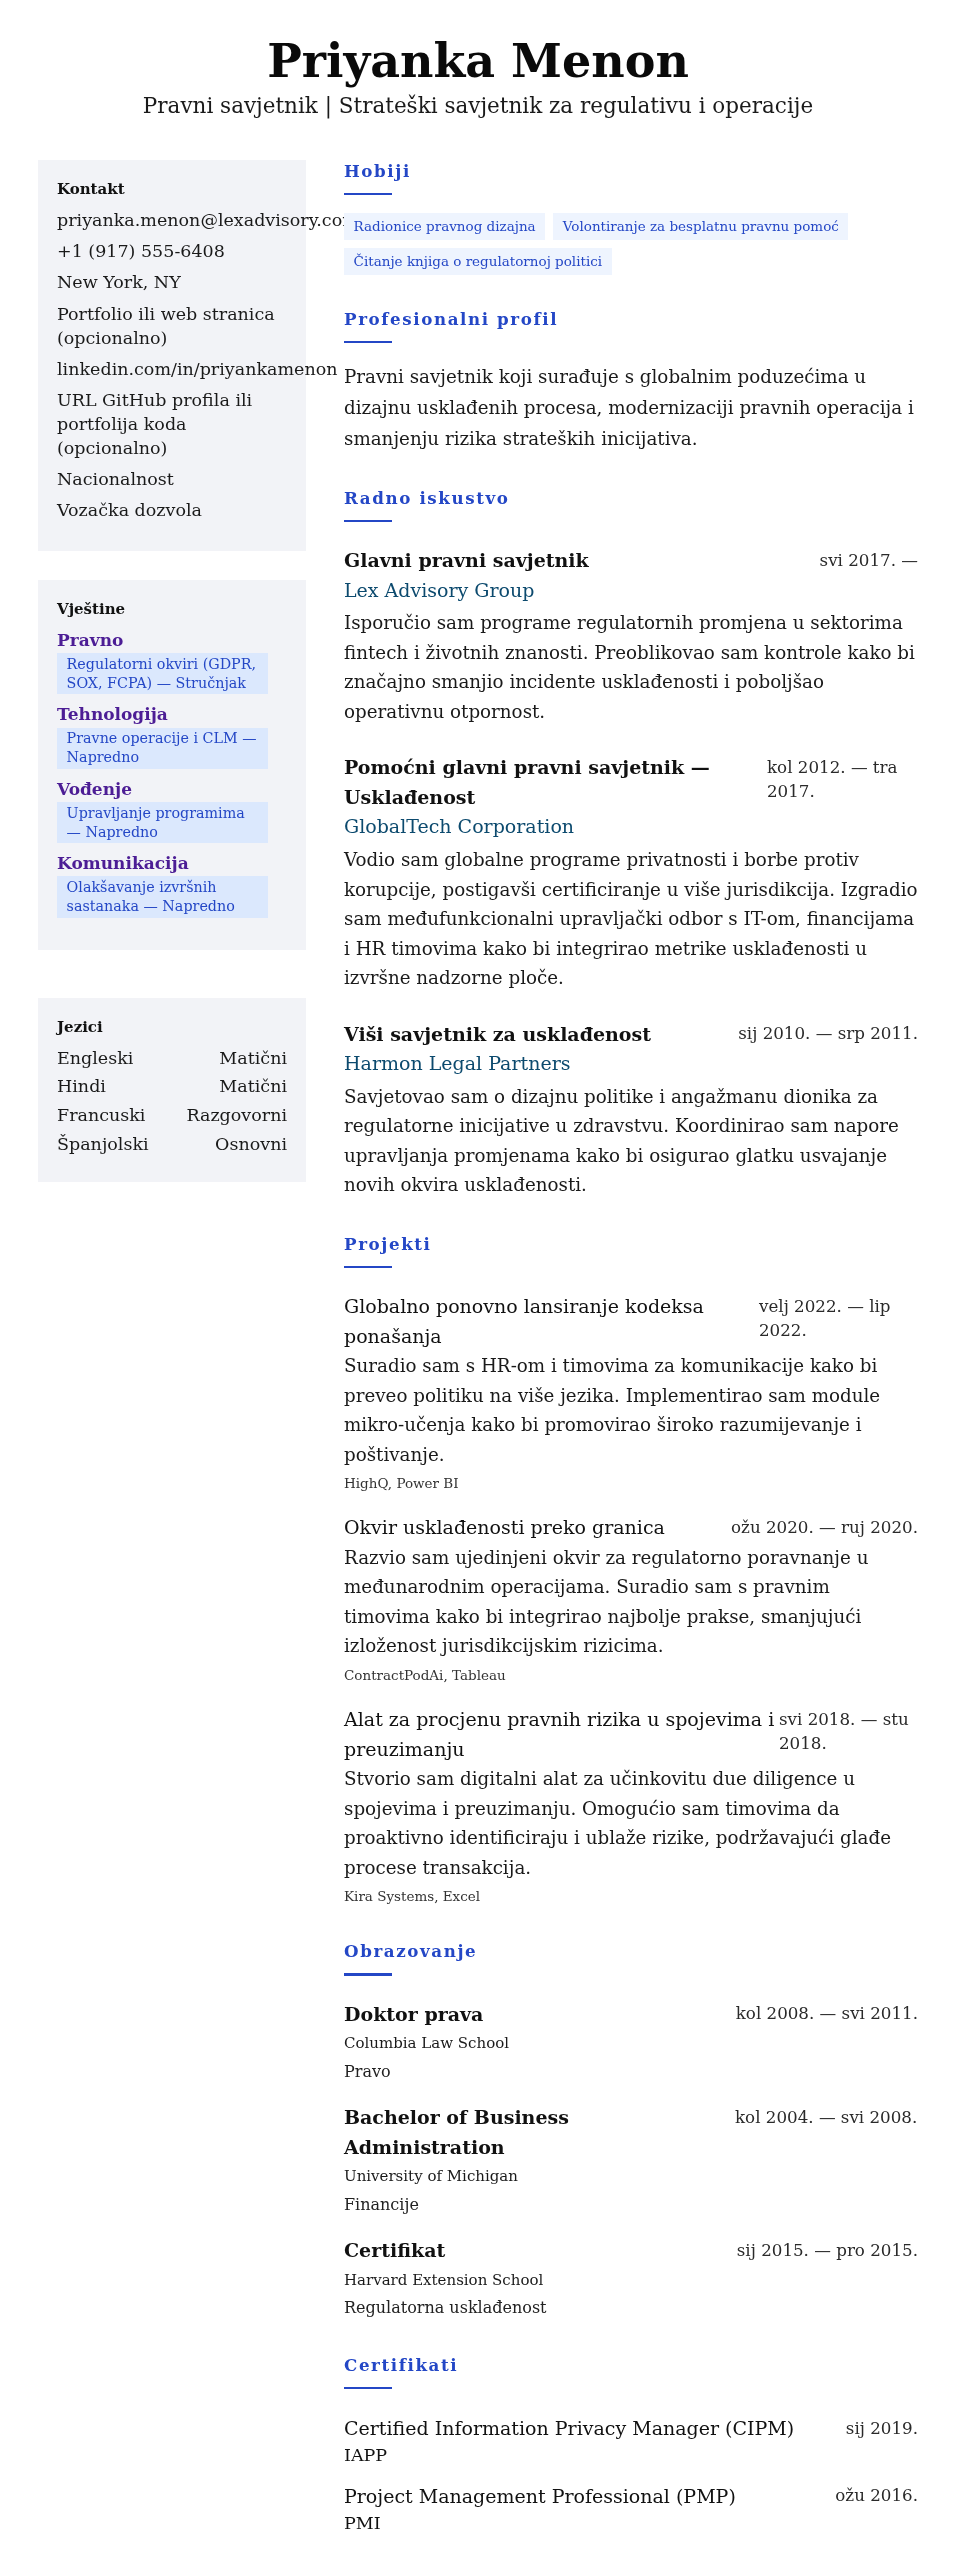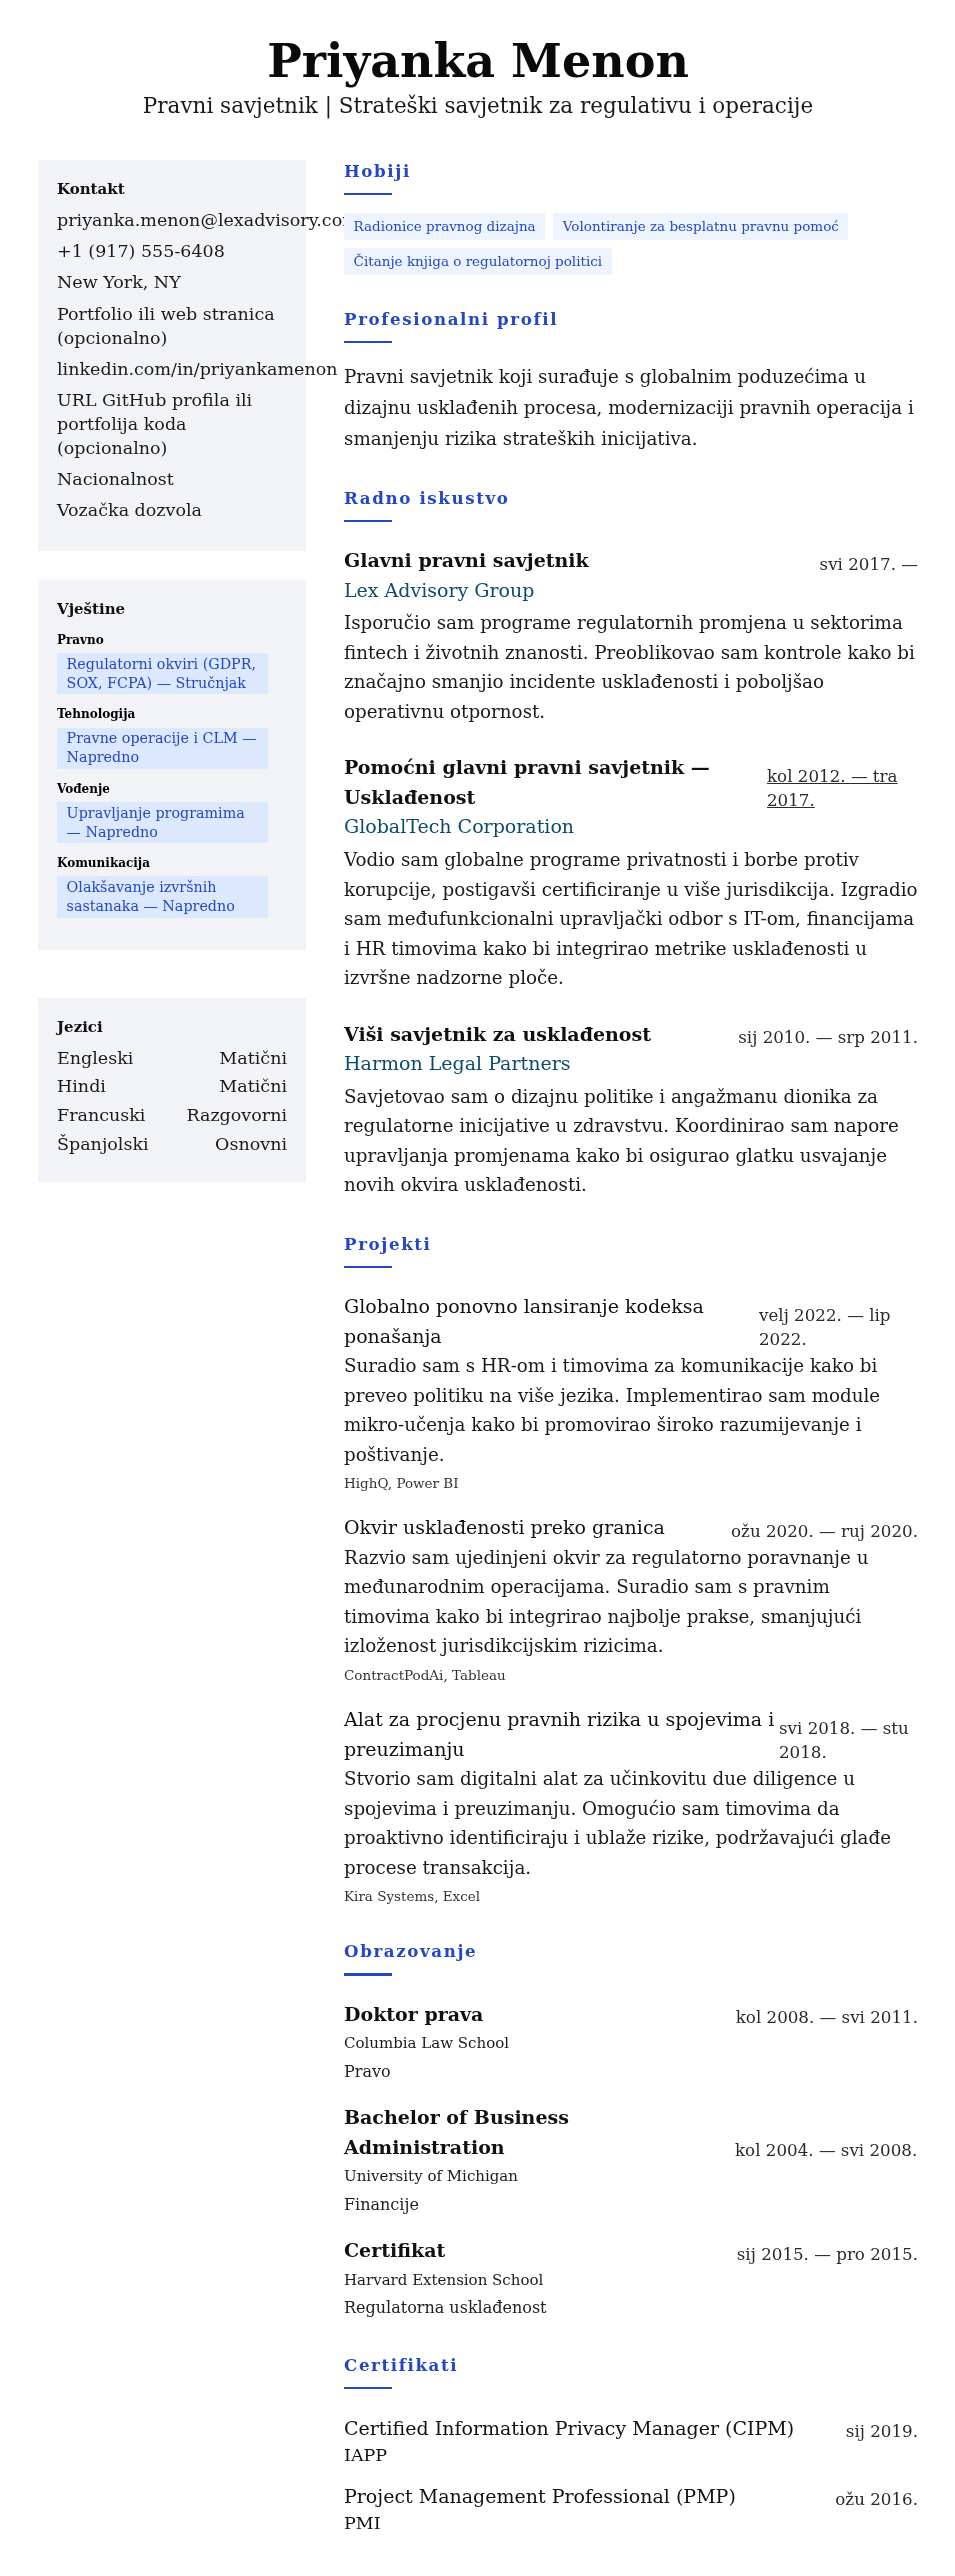--- a/index.html
+++ b/index.html
@@ -14,36 +14,36 @@
   .header { text-align: center; padding-top: 32px; }
   .name { font-size: 46px; font-weight: bold; line-height: 59px; color: #0a0a0a; }
   .subtitle { font-size: 21.5px; line-height: 29px; color: #1a1a1a; margin-top: 0px; }
 
   .layout { position: relative; margin-top: 40px; }
   .sidebar { position: absolute; left: 38px; top: 0; width: 268px; }
   .panel { background: #f2f3f7; padding: 19px 19px 21px 19px; margin-bottom: 29.5px; }
   .panel-title { font-size: 15px; font-weight: bold; line-height: 21px; margin-bottom: 8px; color: #111; }
   .contact-item { font-size: 17.5px; line-height: 24px; color: #1a1a1a; margin-bottom: 7.2px; white-space: normal; }
   .contact-item.nowrap { white-space: nowrap; }
-  .skill-group-title { font-size: 12px; font-weight: bold; line-height: 19px; margin-top: 11px; margin-bottom: 3.2px; color: #000000; }
+  .skill-group-title { font-size: 17px; font-weight: bold; line-height: 19px; margin-top: 11px; margin-bottom: 3.2px; color: #4c1d95; }
   .skill-chip { background: #dbe8fd; color: #2447c6; font-size: 14.3px; line-height: 19px; padding: 1.6px 9.6px; margin-right: 19px; margin-bottom: 8px; }
   .lang-row { display: flex; justify-content: space-between; font-size: 17.5px; line-height: 24px; margin-bottom: 4.8px; color: #1a1a1a; }
 
   .main { position: absolute; left: 344px; top: 0; width: 574px; }
   .section { margin-bottom: 33px; }
   .section-title { font-size: 16.7px; font-weight: bold; color: #2447c6; letter-spacing: 1.6px; line-height: 22px; }
   .section-rule { width: 48px; height: 2.4px; background: #2447c6; margin-top: 11px; margin-bottom: 17.5px; }
 
   .chips { display: flex; flex-wrap: wrap; gap: 8px 8px; }
   .hobby-chip { background: #eef4fe; color: #2447c6; font-size: 13.5px; line-height: 19px; padding: 4px 9.6px; }
 
   .profile-text { font-size: 18.3px; line-height: 31px; color: #1a1a1a; }
 
   .entry { margin-bottom: 27px; }
-  .entry-head { display: flex; justify-content: space-between; align-items: flex-end; }
+  .entry-head { display: flex; justify-content: space-between; align-items: flex-start; }
   .entry-title { font-size: 19px; font-weight: bold; line-height: 29.5px; color: #111; }
   .entry-title.regular { font-weight: normal; }
   .entry-date { font-size: 16.7px; line-height: 24px; color: #2a2a2a; text-align: left; flex-shrink: 0; margin-left: 12.7px; padding-top: 1.6px; }
   .entry-company { font-size: 19px; line-height: 29.5px; color: #0c4a6e; }
   .entry-desc { font-size: 18.3px; line-height: 29.5px; color: #1a1a1a; margin-top: 3.2px; }
   .entry-tags { font-size: 13.5px; line-height: 22px; color: #333; margin-top: 3.2px; }
 
   .edu-inst { font-size: 15px; line-height: 29.5px; color: #1a1a1a; }
   .edu-field { font-size: 16px; line-height: 25.5px; color: #222; }
 
@@ -142,21 +142,21 @@
           <div class="entry-title">Glavni pravni savjetnik</div>
           <div class="entry-date">svi 2017. —</div>
         </div>
         <div class="entry-company">Lex Advisory Group</div>
         <p class="entry-desc">Isporučio sam programe regulatornih promjena u sektorima fintech i životnih znanosti. Preoblikovao sam kontrole kako bi značajno smanjio incidente usklađenosti i poboljšao operativnu otpornost.</p>
       </div>
 
       <div class="entry">
         <div class="entry-head">
           <div class="entry-title" style="max-width:414px;">Pomoćni glavni pravni savjetnik — Usklađenost</div>
-          <div class="entry-date" style="width:151px;text-decoration:underline;">kol 2012. — tra 2017.</div>
+          <div class="entry-date" style="width:151px;">kol 2012. — tra 2017.</div>
         </div>
         <div class="entry-company">GlobalTech Corporation</div>
         <p class="entry-desc">Vodio sam globalne programe privatnosti i borbe protiv korupcije, postigavši certificiranje u više jurisdikcija. Izgradio sam međufunkcionalni upravljački odbor s IT-om, financijama i HR timovima kako bi integrirao metrike usklađenosti u izvršne nadzorne ploče.</p>
       </div>
 
       <div class="entry">
         <div class="entry-head">
           <div class="entry-title">Viši savjetnik za usklađenost</div>
           <div class="entry-date">sij 2010. — srp 2011.</div>
         </div>

